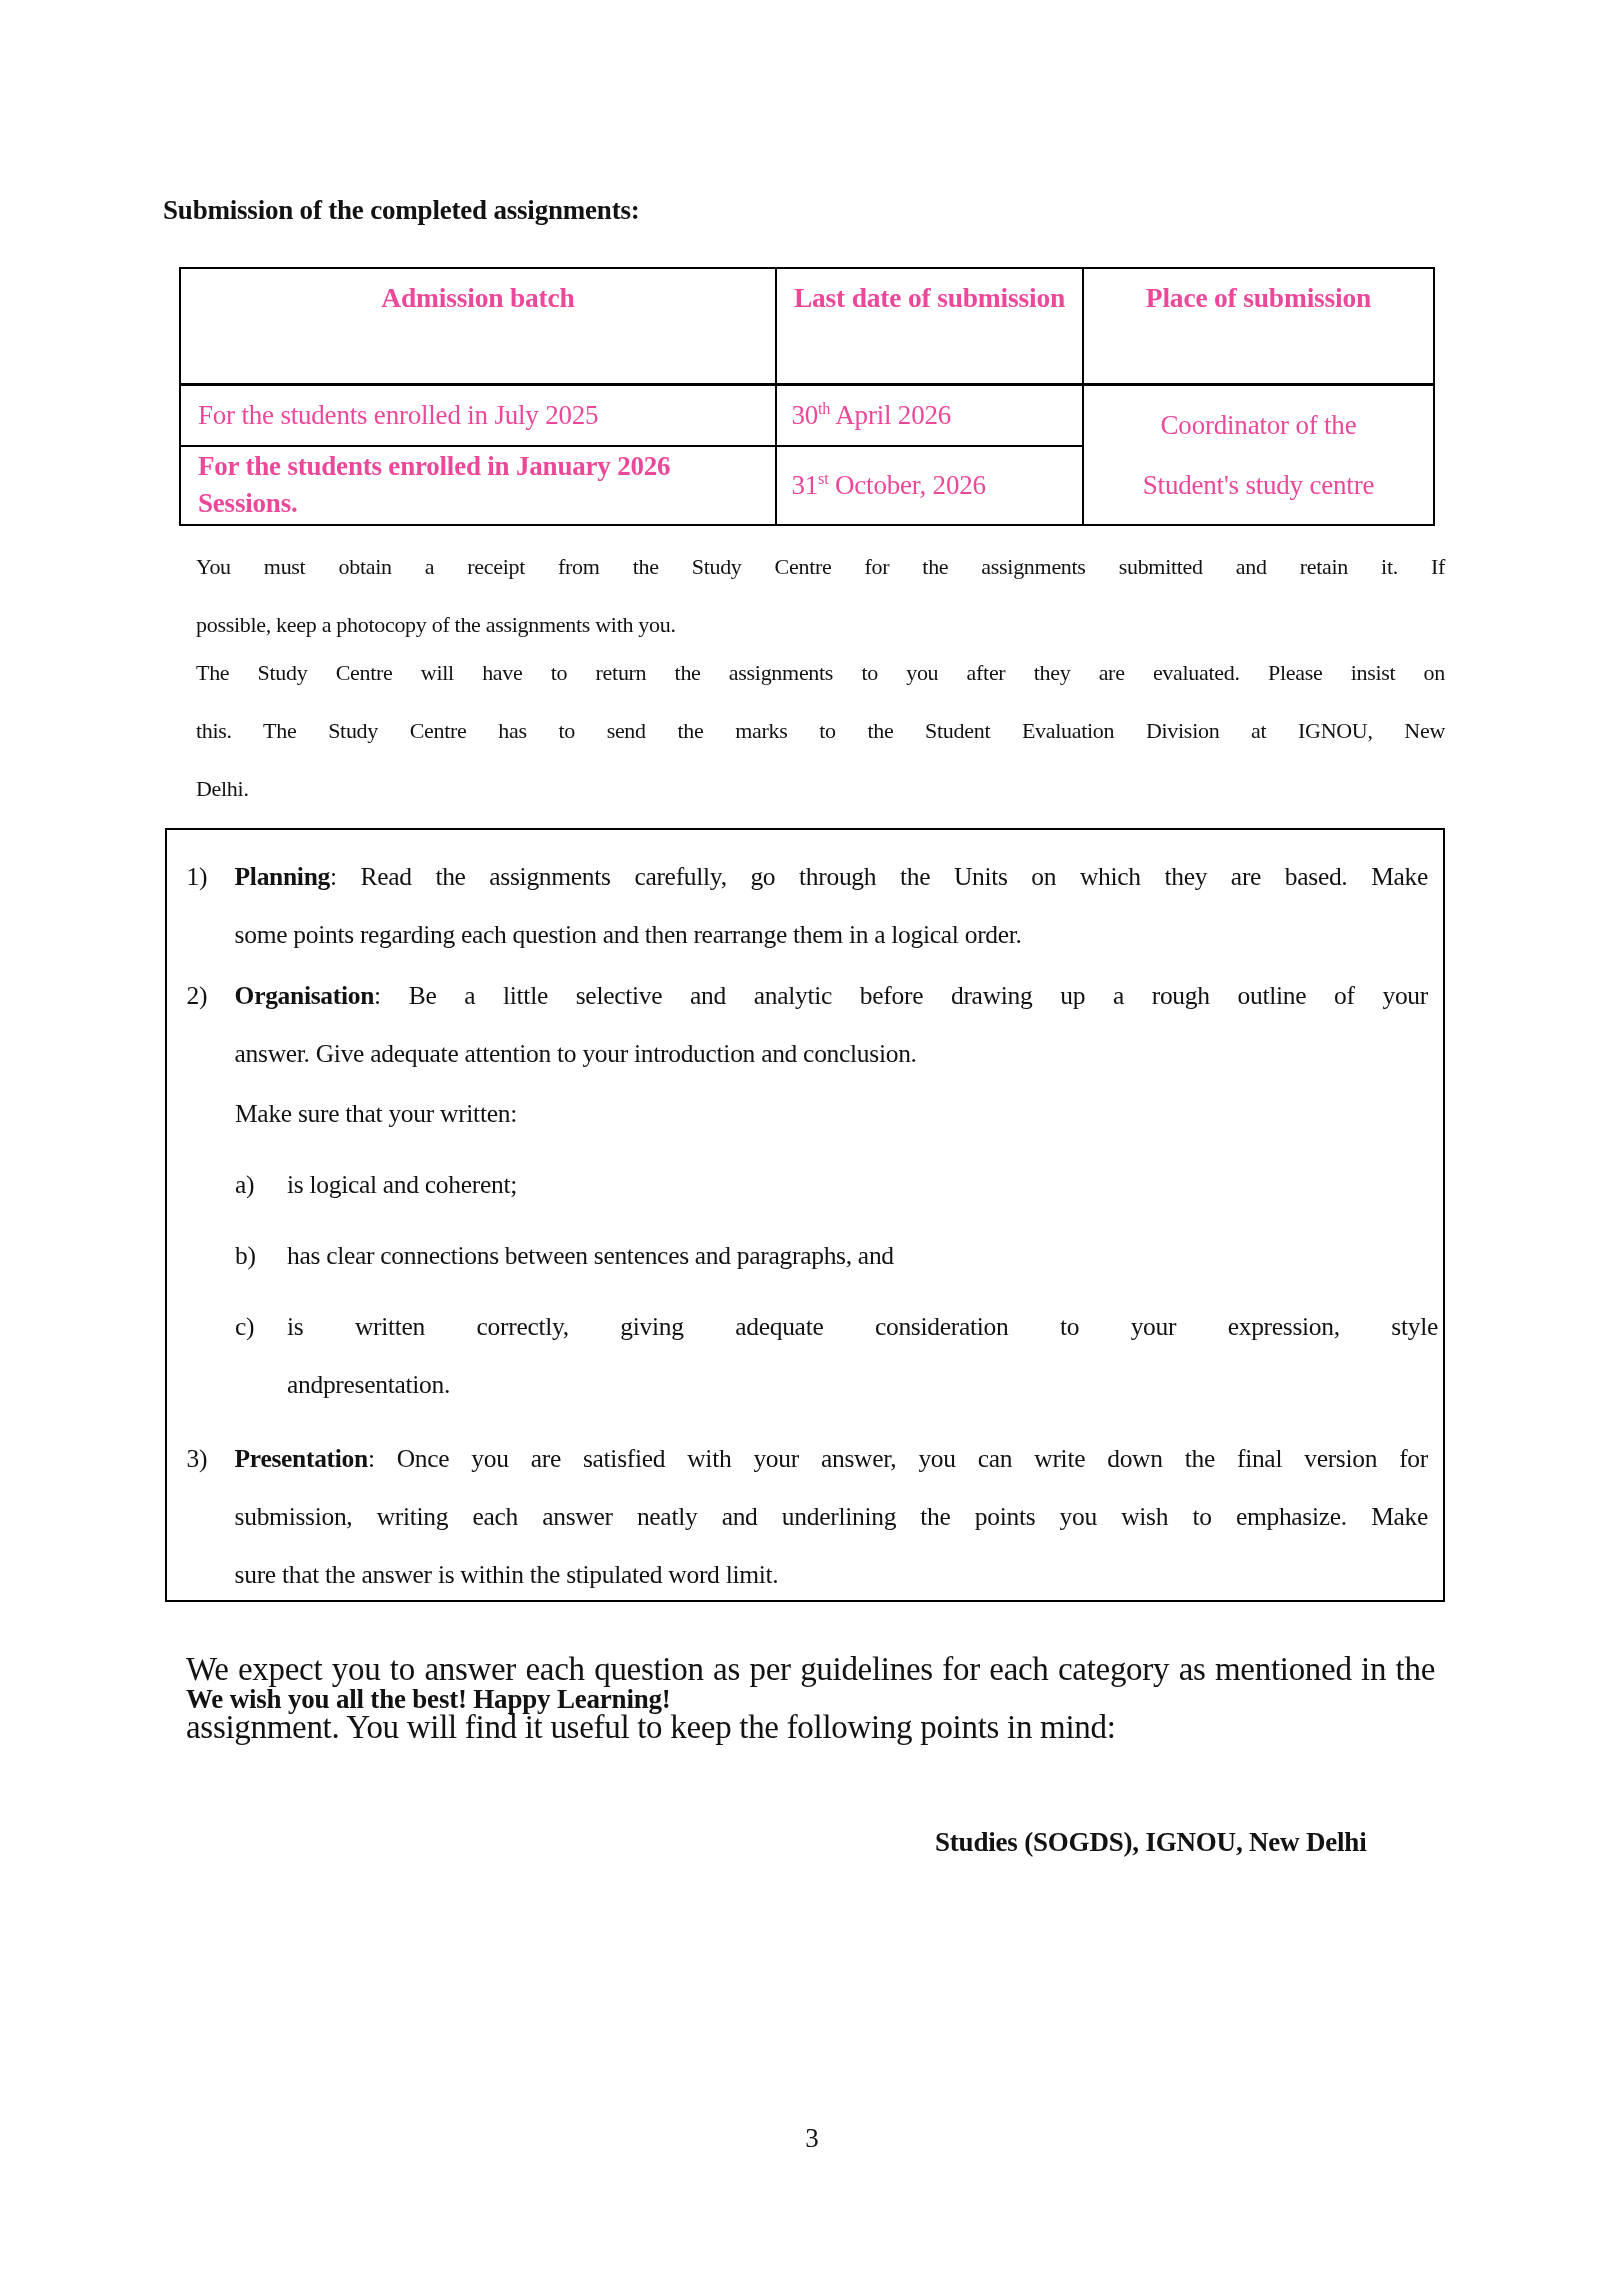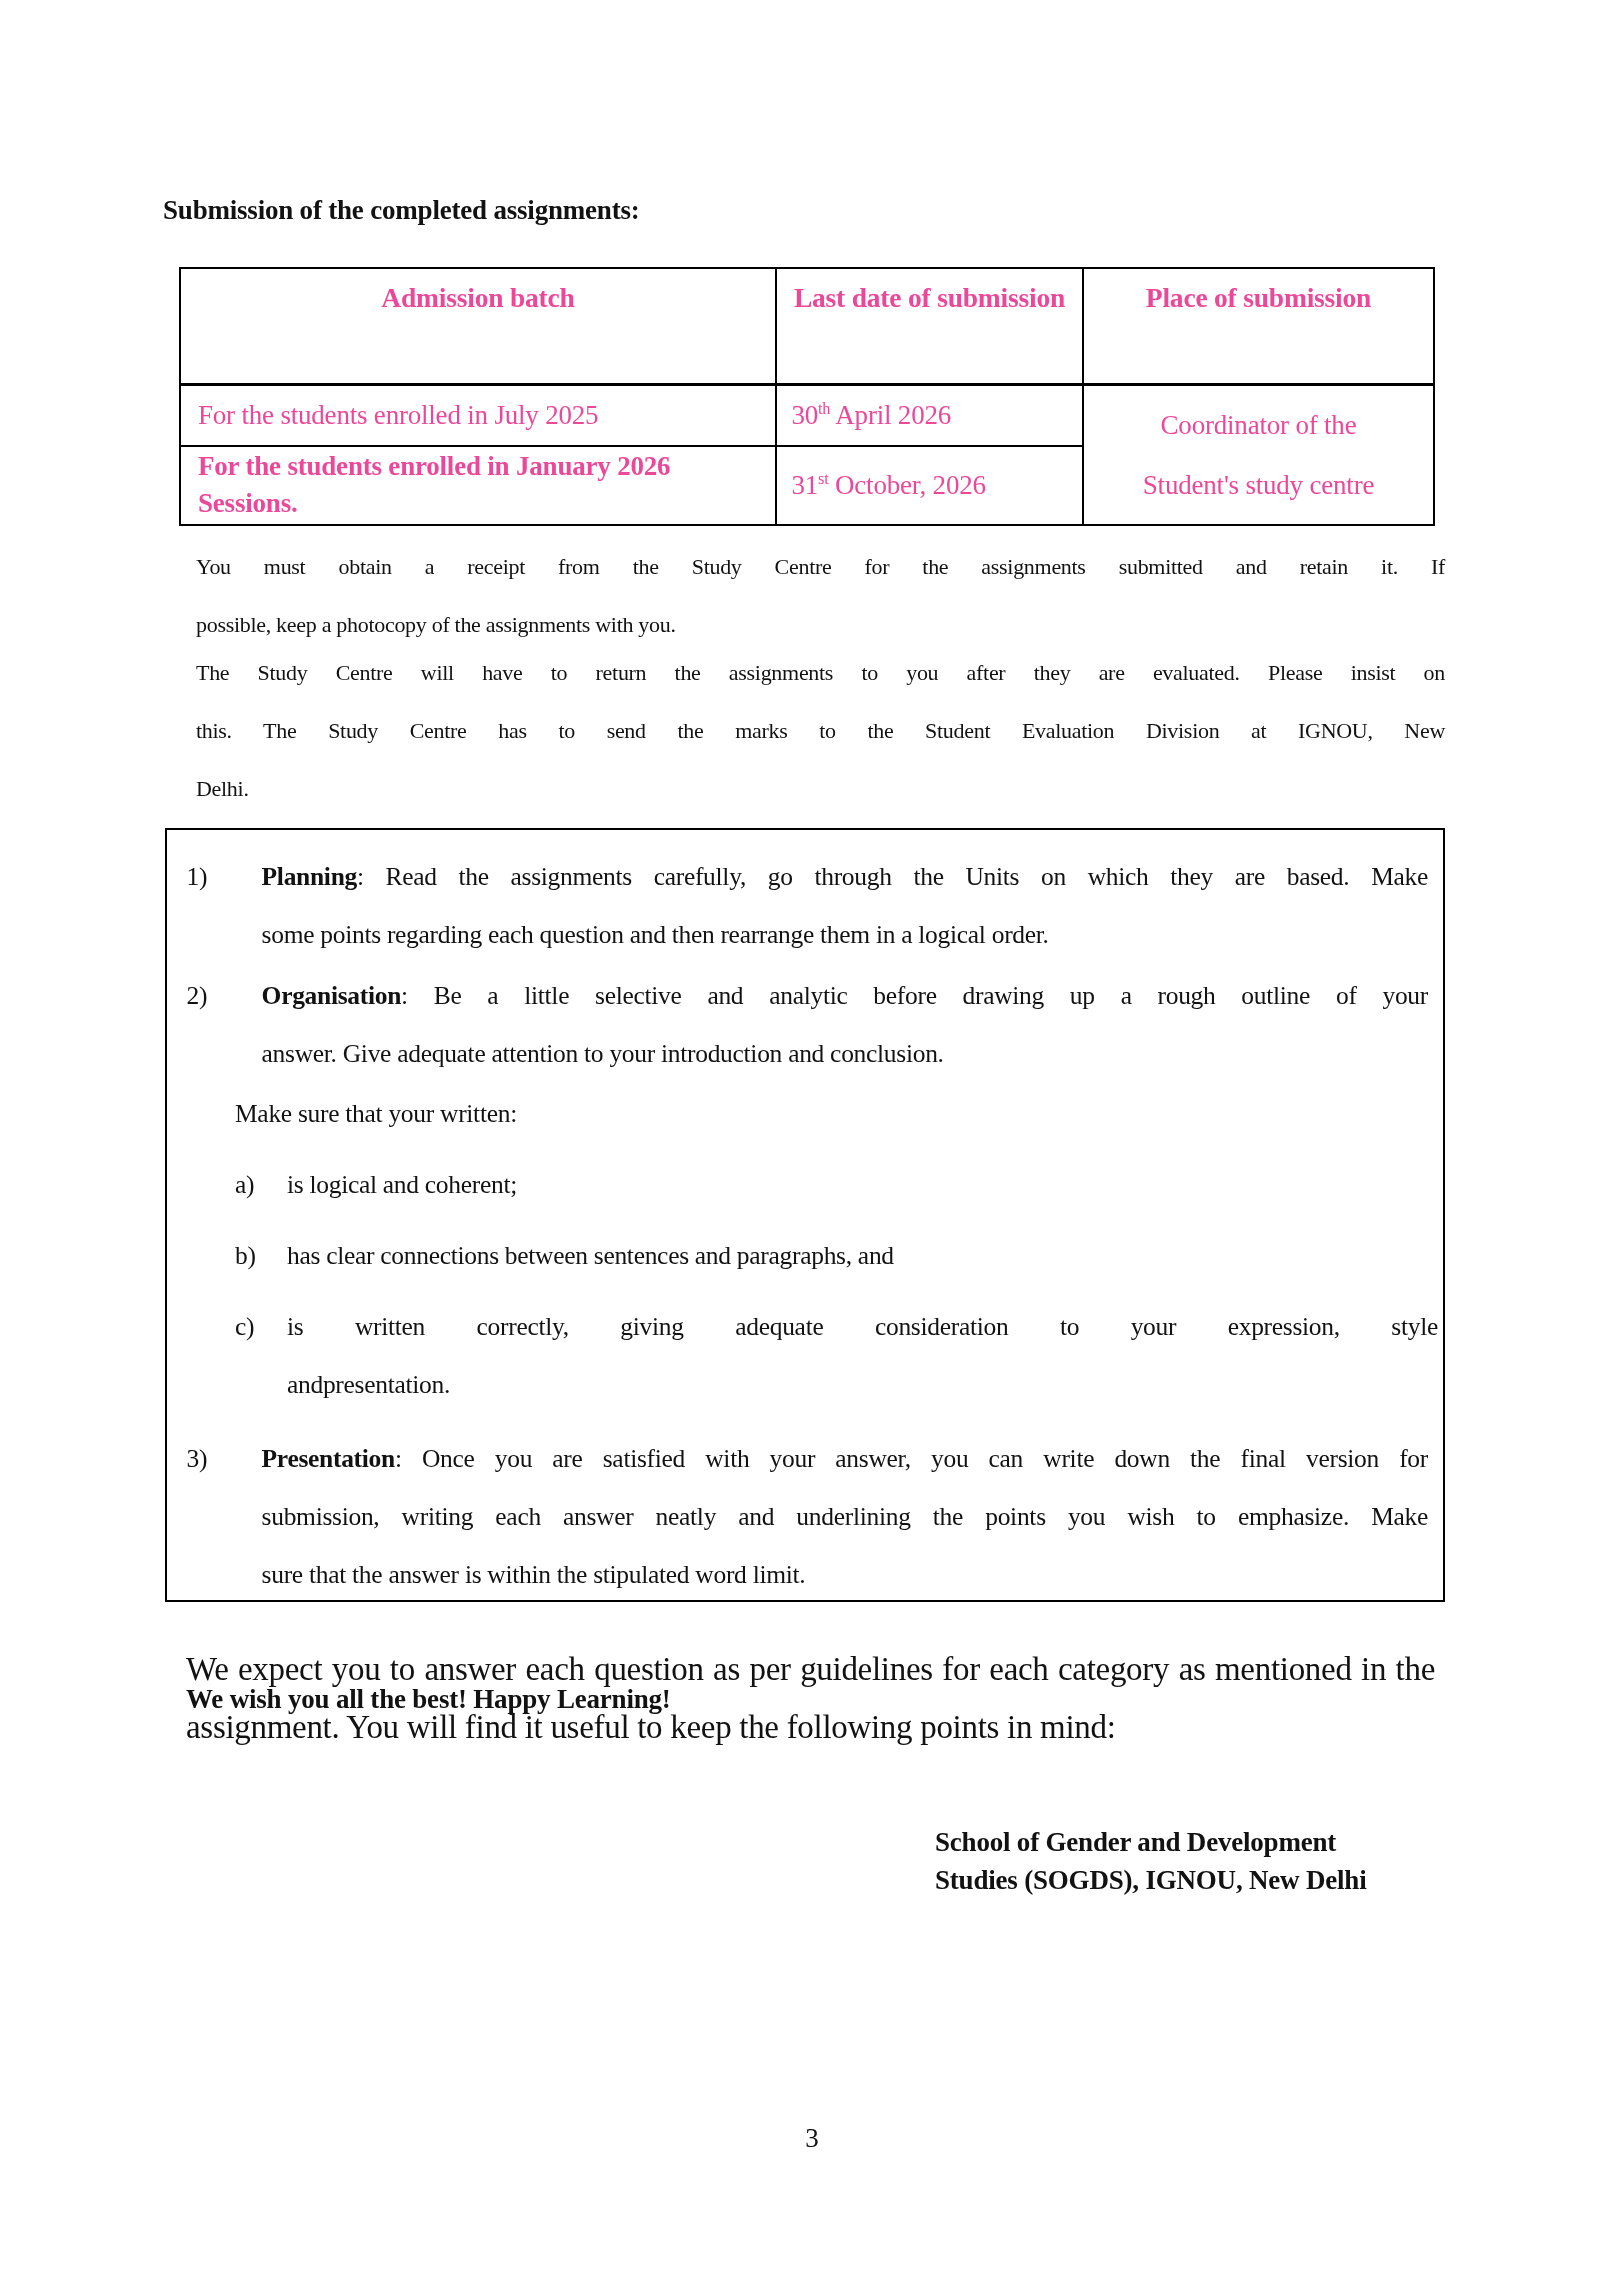--- a/index.html
+++ b/index.html
@@ -66,21 +66,21 @@
     position:absolute; left:165px; top:828px;
     width:1280px; height:774px;
     border:2.6px solid #000; box-sizing:border-box;
     font-size:25.5px; line-height:58px; letter-spacing:-0.3px;
   }
   .g-item { display:flex; }
   .gi1 { margin-top:18.3px; }
   .gi2 { margin-top:2.6px; }
   .gi3 { margin-top:15.7px; }
   .g-num { flex:0 0 48px; padding-left:19.6px; }
-  .g-text { flex:1 1 auto; padding-right:15px;margin-left:27px; }
+  .g-text { flex:1 1 auto; padding-right:15px; }
   .g-makesure { margin-top:2.6px; margin-left:68px; }
   .g-sub { display:flex; margin-left:68px; margin-top:13px; }
   .g-subnum { flex:0 0 52px; }
   .g-subtext { flex:1 1 auto; padding-right:5px; }
 
   
   .closing { position:absolute; left:186px; top:1600px; width:1249px; font-size:33px; line-height:58px; letter-spacing:-0.3px;margin-top:40px; }
   .wish { position:absolute; left:186px; top:1676px; font-size:27px; font-weight:700; line-height:46px; letter-spacing:-0.2px; }
   .signature { position:absolute; left:935px; top:1823px; font-size:27px; font-weight:700; line-height:38px; letter-spacing:-0.2px; }
   .pagenum { position:absolute; left:0; top:2119px; width:1624px; text-align:center; font-size:27px; line-height:39px; }
@@ -191,20 +191,19 @@
   </div>
 
   <div class="closing">
     <div class="line jfull">We expect you to answer each question as per guidelines for each category as mentioned in the</div>
     <div class="line">assignment. You will find it useful to keep the following points in mind:</div>
   </div>
 
   <div class="wish">We wish you all the best! Happy Learning!</div>
 
   <div class="signature">
-    <div class="line">School of Gender and Development</div>
     <div class="line">Studies (SOGDS), IGNOU, New Delhi</div>
   </div>
 
   <div class="pagenum">3</div>
 
 </div>
 
 
 </body></html>

